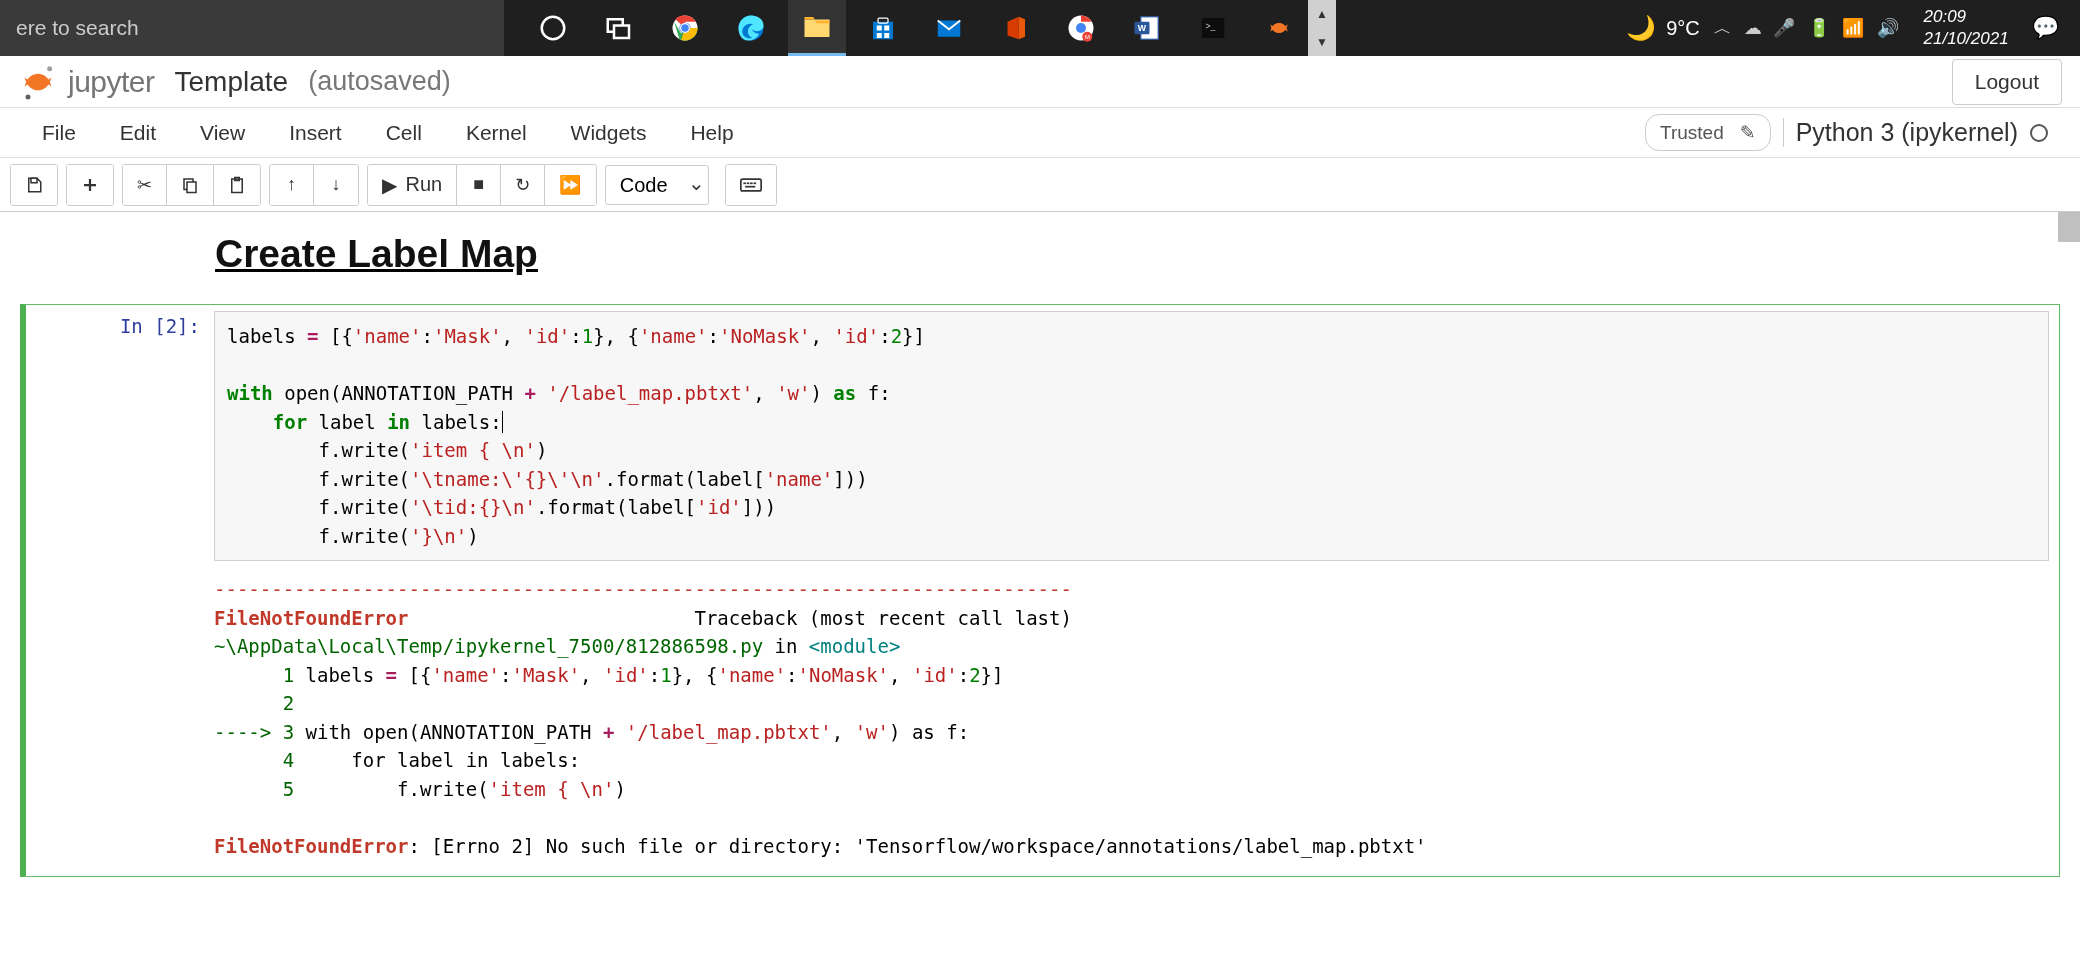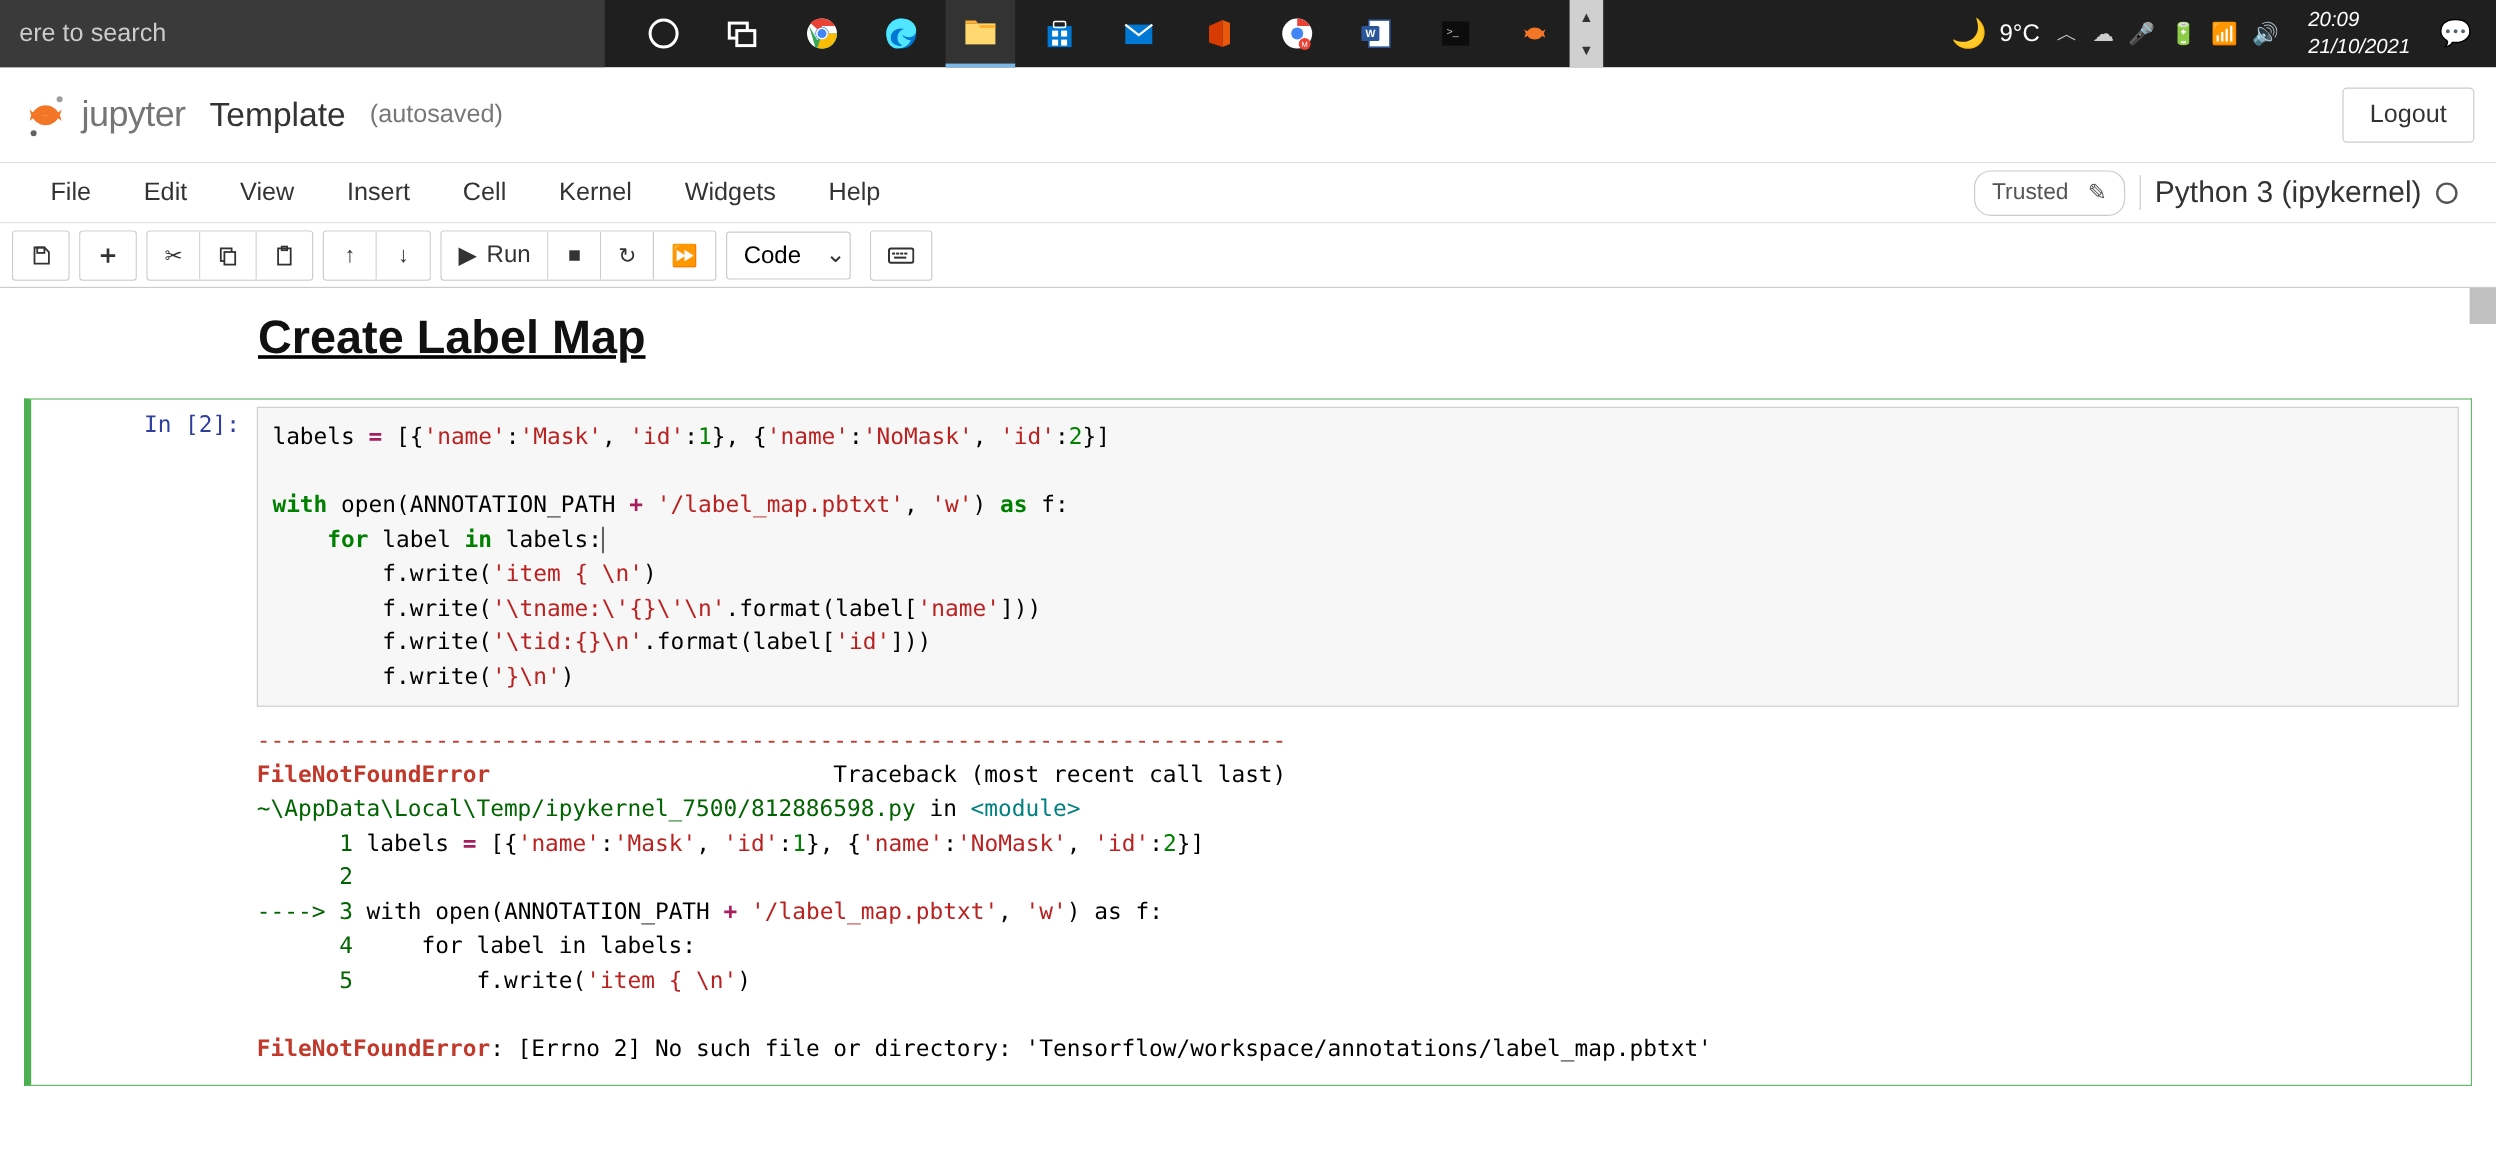--- a/index.html
+++ b/index.html
@@ -68,32 +68,32 @@
     .weather-temp { font-size: 20px; }
     .tray-icons { display: flex; align-items: center; gap: 12px; font-size: 18px; color:#ccc;}
     .datetime { text-align: left; font-size: 17px; line-height: 1.3; margin-left:10px;font-style:italic;}
     .notif-icon { font-size: 22px; margin-left: 10px; }
 
     
     .jupyter-header {
       display: flex;
       align-items: center;
       padding: 10px 18px;
-      height: 80px;
+      height: 52px;
       border-bottom: 1px solid #e0e0e0;
     }
     .jupyter-logo {
       display: flex;
       align-items: center;
       gap: 10px;
     }
     .logo-svg { width: 40px; height: 40px; }
     .logo-text { font-size: 30px; color: #757575; font-weight:400; letter-spacing:-0.5px;}
     .notebook-name { font-size: 28px; color: #333; margin-left: 20px; font-weight:400;}
-    .autosaved { font-size: 21px; color: #777; margin-left: 20px; }
+    .autosaved { font-size: 27px; color: #777; margin-left: 20px; }
     .logout-btn {
       margin-left: auto;
       background: #fff;
       border: 1px solid #ccc;
       border-radius: 4px;
       padding: 10px 22px;
       font-size: 21px;
       color: #333;
       cursor: pointer;
     }

